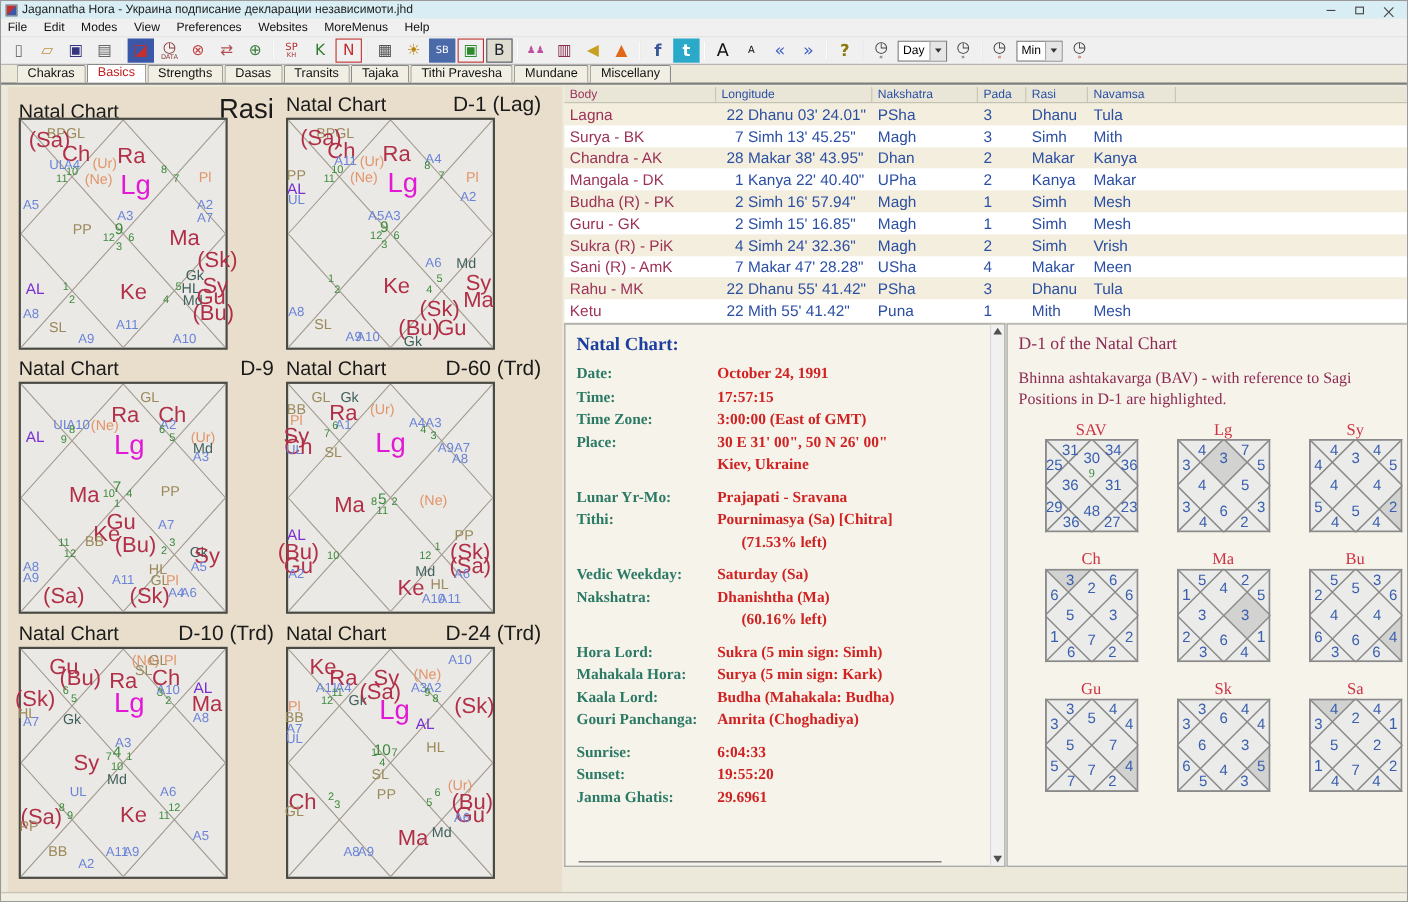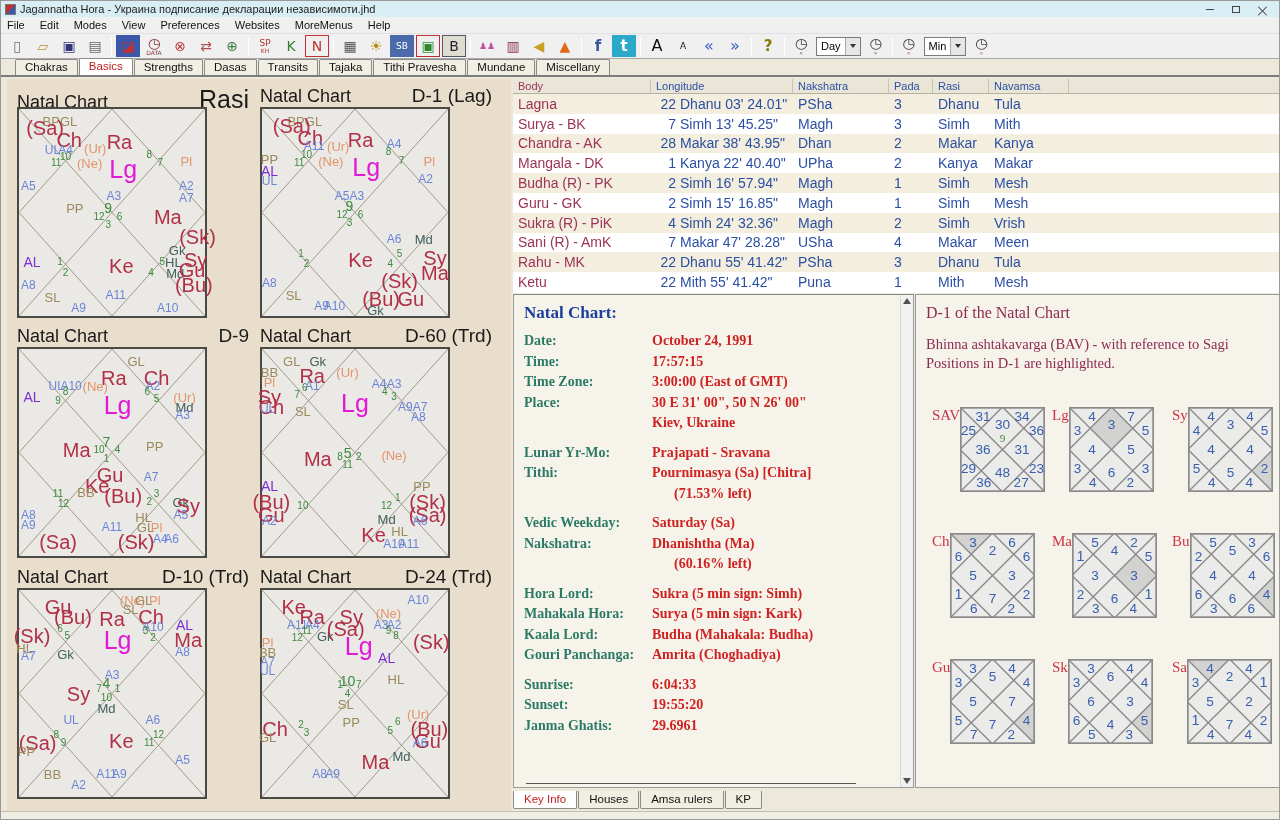--- a/index.html
+++ b/index.html
@@ -82,21 +82,21 @@
   .vscroll{position:absolute;right:0;top:0;bottom:0;width:13px;background:#f1f1f1;border-left:1px solid #d8d8d8;}
   .sarr{position:absolute;left:2px;width:9px;height:9px;}
   .sarr.up{top:3px;border-left:4px solid transparent;border-right:4px solid transparent;border-bottom:6px solid #505050;width:0;height:0;}
   .sarr.dn{bottom:3px;border-left:4px solid transparent;border-right:4px solid transparent;border-top:6px solid #505050;width:0;height:0;}
   
   .bav-panel{position:absolute;left:404px;top:215px;width:366px;height:494px;background:#f6f3ea;border:1px solid #9a9a9a;overflow:hidden;font-family:"Liberation Serif",serif;}
   .bav-title{margin:9px 0 0 10px;font-size:16px;color:#8c2a52;}
   .bav-line{margin:2px 0 0 10px;font-size:14.5px;color:#8c2a52;white-space:nowrap;}
   .bav-line.first{margin-top:14px;}
   .bav-grids{position:absolute;left:16px;top:88px;display:grid;grid-template-columns:repeat(3,120px);grid-row-gap:17px;}
-  .bgcell{display:flex;flex-direction:row;margin-top:24px;}
+  .bgcell{display:flex;flex-direction:column;align-items:center;}
   .bglabel{font-size:15px;color:#cc3344;height:16px;line-height:16px;}
   .bgcell svg{width:85px;height:85px;}
   
   .bottom-tabs{position:absolute;left:2px;top:712px;height:20px;display:flex;align-items:flex-start;}
   .btab{padding:2px 10px 3px;border:1px solid #8a8a8a;border-top:none;border-radius:0 0 2px 2px;background:#f1efe4;font-size:11.5px;color:#111;margin-right:1px;}
   .btab.active{background:#fff;color:#c22020;}
   .statusbar{position:absolute;left:0;top:810px;width:100%;height:10px;background:#f0ede2;border-top:1px solid #c2bfb0;}
 </style>
 </head>
 <body>
@@ -979,23 +979,17 @@
                 <text x="72" y="94" text-anchor="middle" font-size="16" fill="#3a5fae" font-family="Liberation Sans, sans-serif">4</text>
                 <text x="90" y="78" text-anchor="middle" font-size="16" fill="#3a5fae" font-family="Liberation Sans, sans-serif">2</text>
                 <text x="73" y="55" text-anchor="middle" font-size="16" fill="#3a5fae" font-family="Liberation Sans, sans-serif">2</text>
                 <text x="90" y="33" text-anchor="middle" font-size="17" fill="#3a5fae" font-family="Liberation Sans, sans-serif">1</text>
                 <text x="73" y="17" text-anchor="middle" font-size="16" fill="#3a5fae" font-family="Liberation Sans, sans-serif">4</text>
               </svg>
             </div>
           </div>
       </div>
 
-      <div class="bottom-tabs">
-          <span class="btab active">Key Info</span>
-          <span class="btab">Houses</span>
-          <span class="btab">Amsa rulers</span>
-          <span class="btab">KP</span>
-        </div>
     </div>
   </div>
 
   <div class="statusbar"></div>
 </div>
 
 </body></html>

